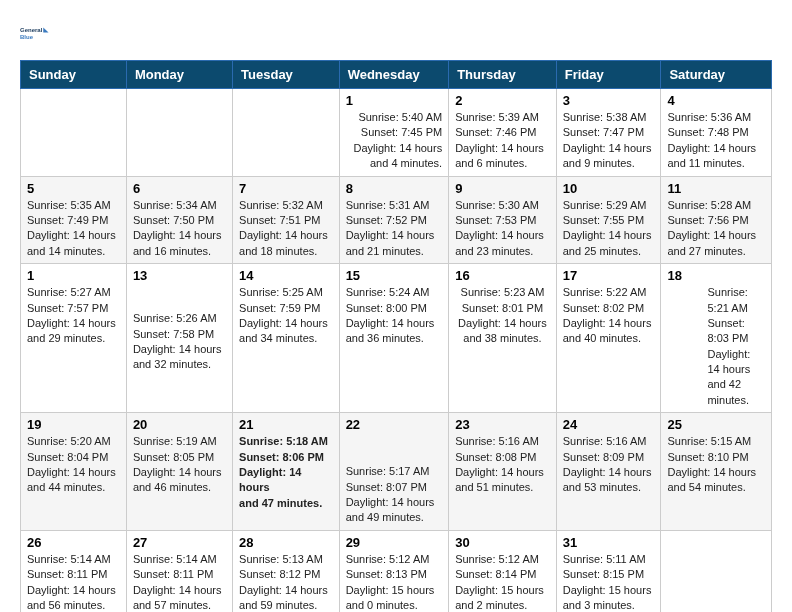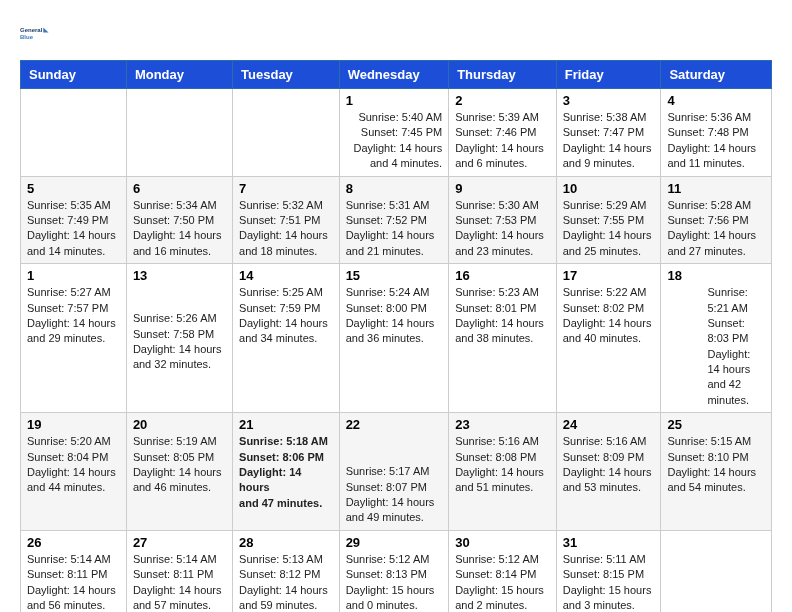--- a/index.html
+++ b/index.html
@@ -36,21 +36,21 @@
     .location {
       font-size: 16px;
       color: #333;
     }
     .calendar {
       width: 100%;
       border-collapse: collapse;
       border: 1px solid #ccc;
     }
     .calendar th {
-      background-color: #1d4ed8;
+      background-color: #0c4a6e;
       color: white;
       text-align: left;
       padding: 6px 8px;
       font-size: 13px;
       border: 1px solid #2a6aaf;
     }
     .calendar td {
       border: 1px solid #ccc;
       vertical-align: top;
       padding: 4px 6px;
@@ -215,21 +215,21 @@
         </td>
         <td>
           <div class="day-number">15</div>
           <div class="day-info" style="white-space: pre-line;">Sunrise: 5:24 AM
 Sunset: 8:00 PM
 Daylight: 14 hours
 and 36 minutes.</div>
         </td>
         <td>
           <div class="day-number">16</div>
-          <div class="day-info" style="white-space: pre-line;">Sunrise: 5:23 AM
+          <div class="day-info" style="white-space: pre-line; text-align: center;">Sunrise: 5:23 AM
 Sunset: 8:01 PM
 Daylight: 14 hours
 and 38 minutes.</div>
         </td>
         <td>
           <div class="day-number">17</div>
           <div class="day-info" style="white-space: pre-line;">Sunrise: 5:22 AM
 Sunset: 8:02 PM
 Daylight: 14 hours
 and 40 minutes.</div>

